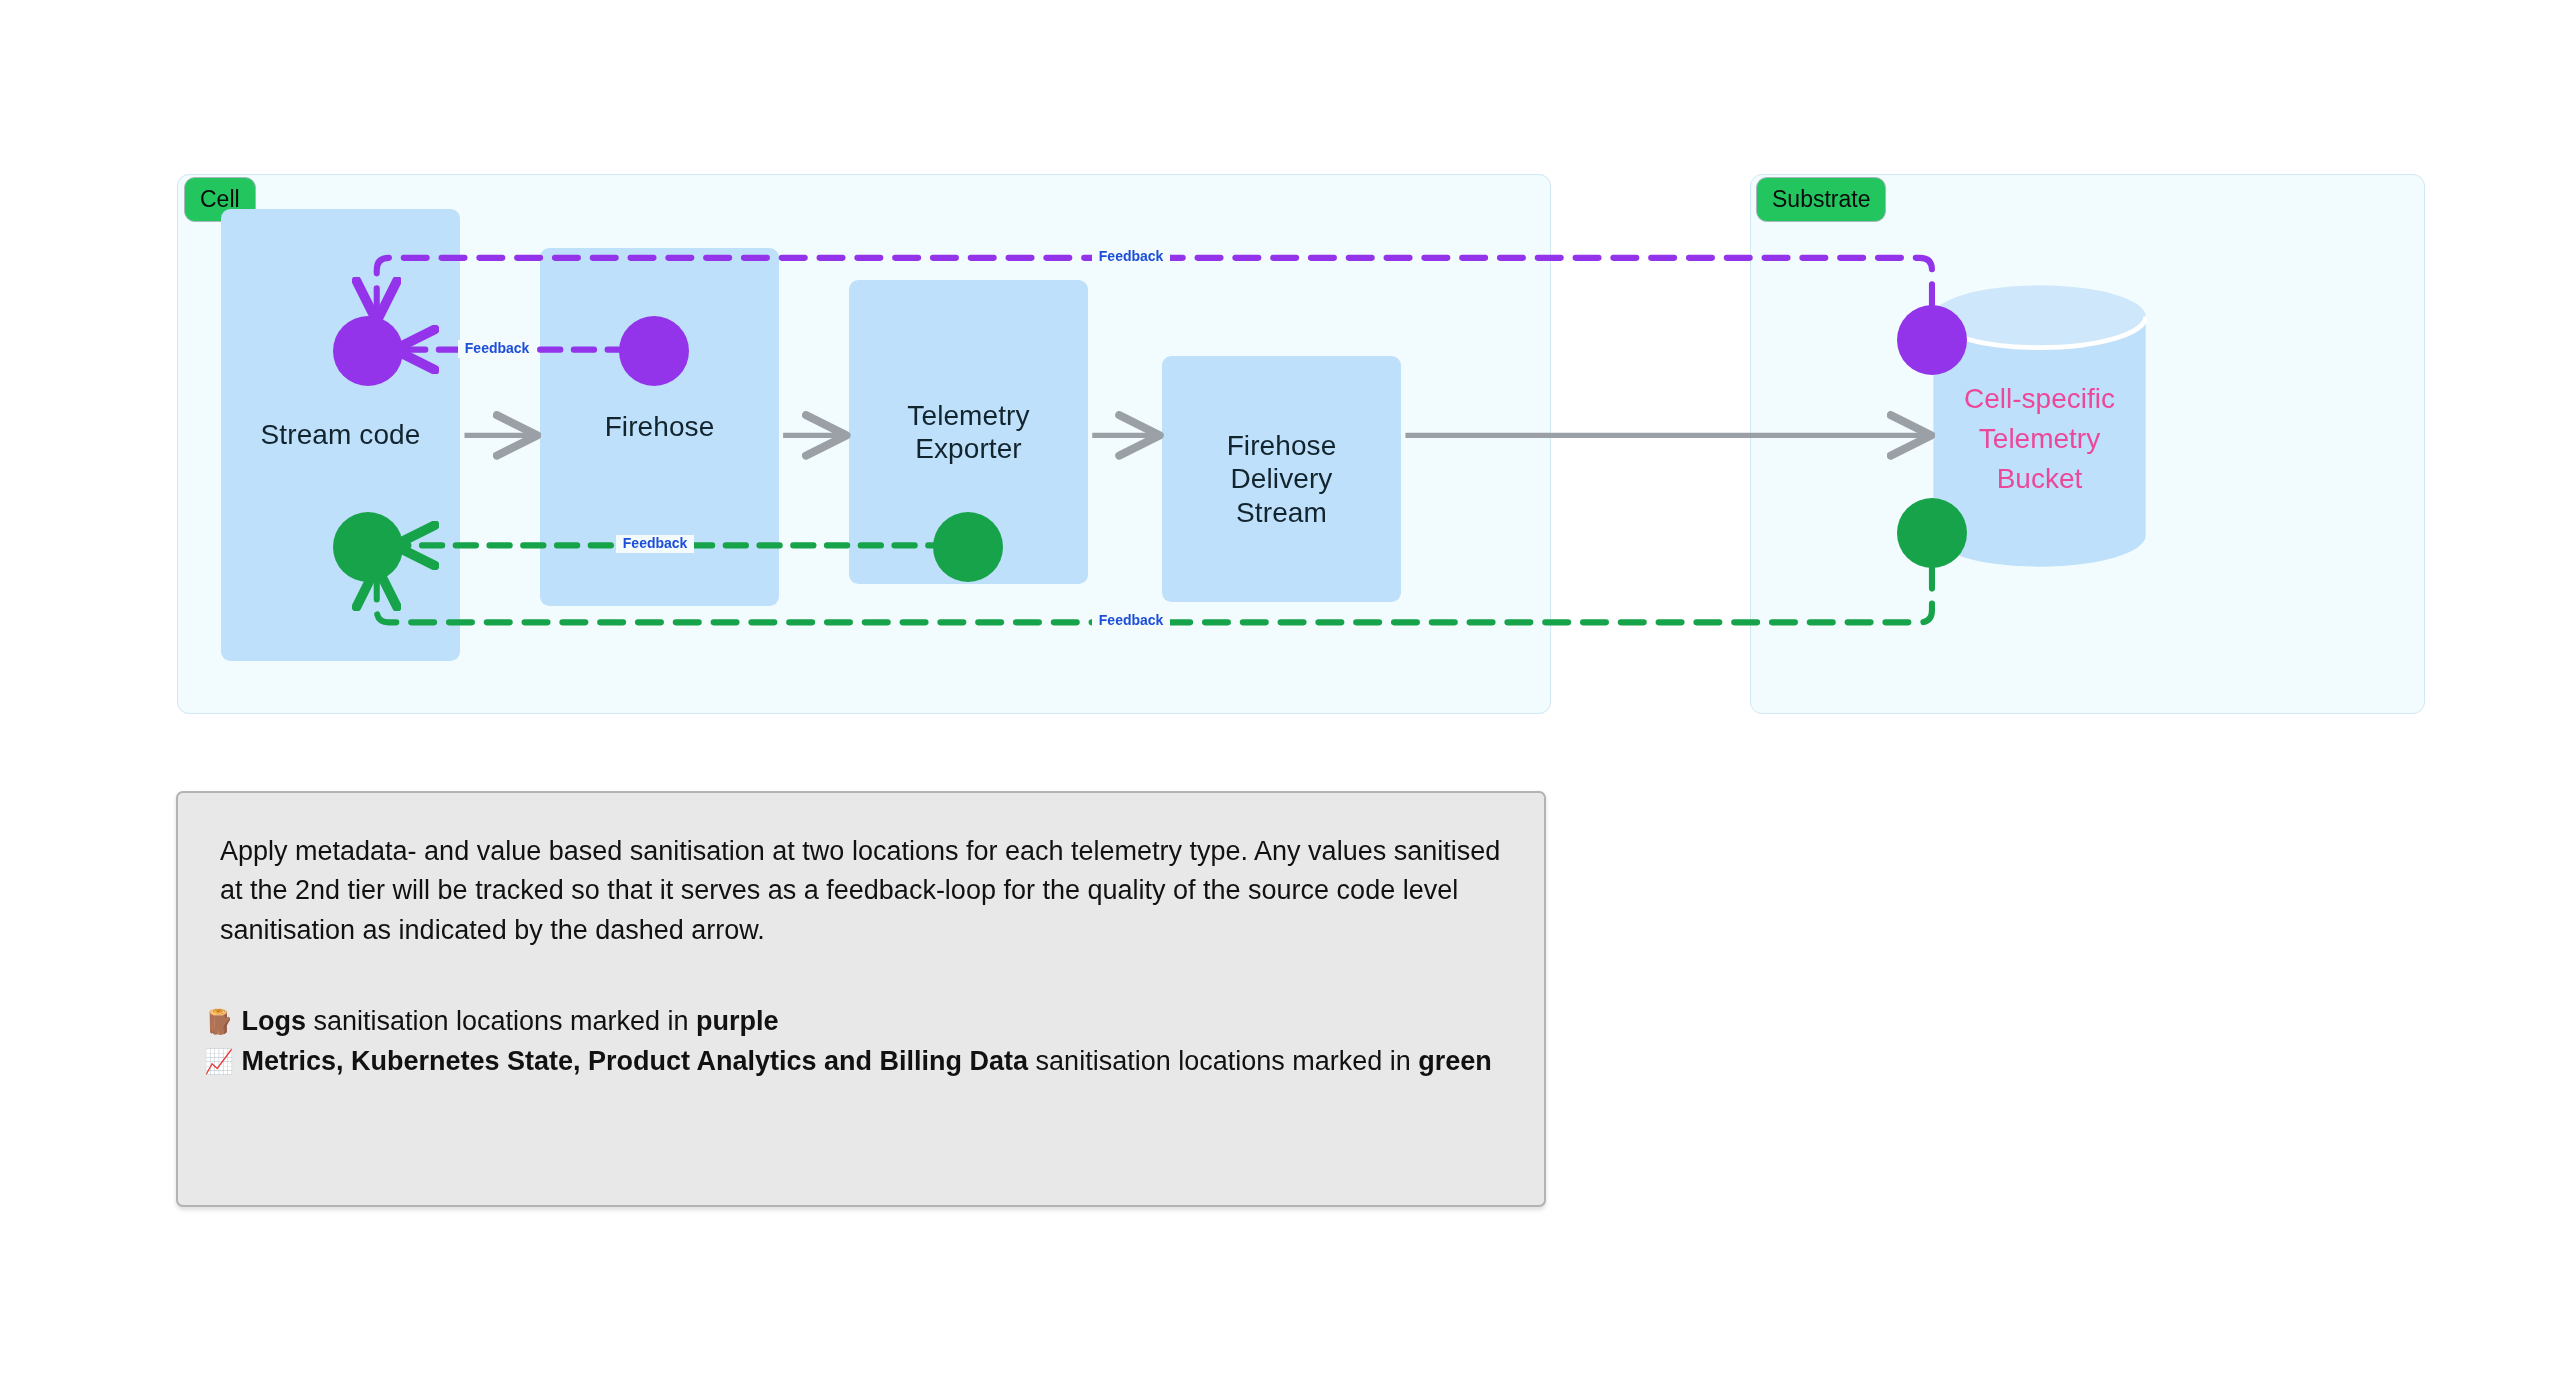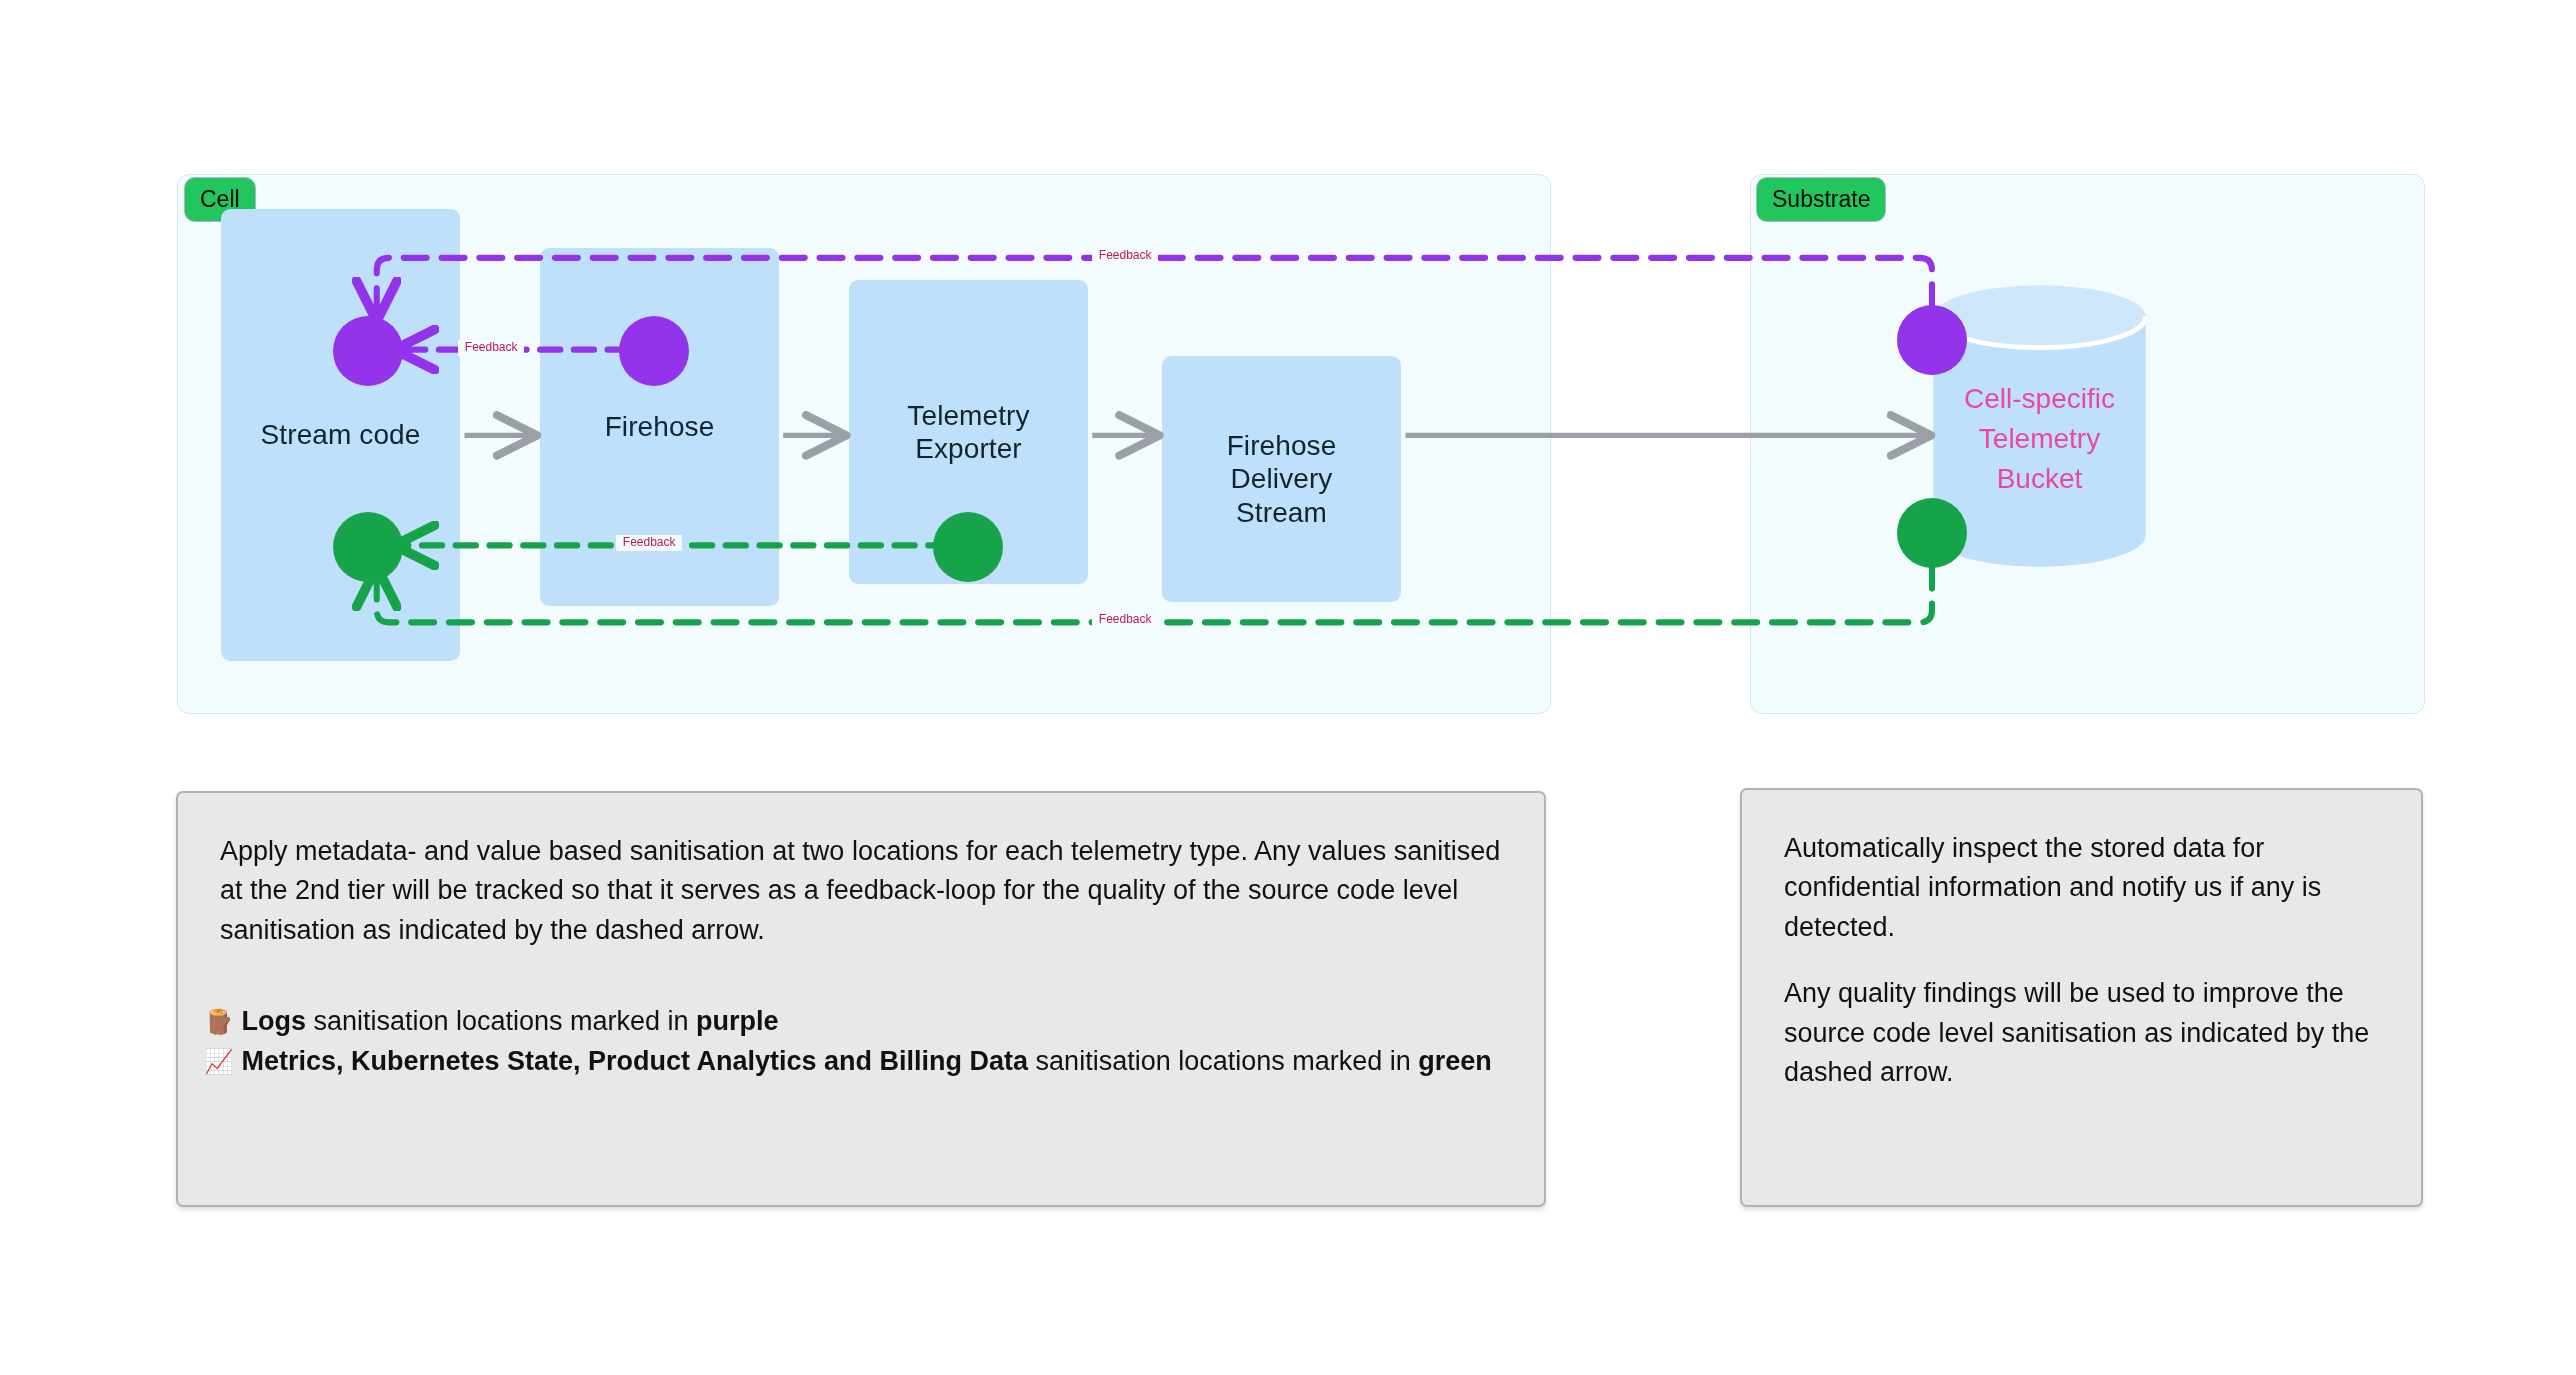--- a/index.html
+++ b/index.html
@@ -89,23 +89,23 @@
   .marker {
     position: absolute;
     border-radius: 50%;
   }
   .marker.purple { background: #9333ea; }
   .marker.green  { background: #16a34a; }
 
   
   .edge-label {
     position: absolute;
-    font-size: 12px;
-    font-weight: normal;
-    color: #be185d;
+    font-size: 14px;
+    font-weight: bold;
+    color: #1d4ed8;
     background: #f3fbfd;
     padding: 1.4px 6.8px;
     white-space: nowrap;
     line-height: 1.1;
   }
 
   
   .note-card {
     position: absolute;
     background: #e8e8e8;
@@ -243,19 +243,15 @@
     <p class="legend-line legend-purple">
       <span class="legend-emoji">🪵</span>
       <b>Logs</b><span> sanitisation locations marked in </span><b>purple</b>
     </p>
     <p class="legend-line legend-green">
       <span class="legend-emoji">📈</span>
       <b>Metrics, Kubernetes State, Product Analytics and Billing Data</b><span> sanitisation locations marked in </span><b>green</b>
     </p>
   </div>
 
-  <div class="note-card" style="left:1740px; top:788px; width:683px; height:419px;">
-    <p class="gap-after">Automatically inspect the stored data for confidential information and notify us if any is detected.</p>
-    <p>Any quality findings will be used to improve the source code level sanitisation as indicated by the dashed arrow.</p>
-  </div>
 
 </div>
 
 
 </body></html>

